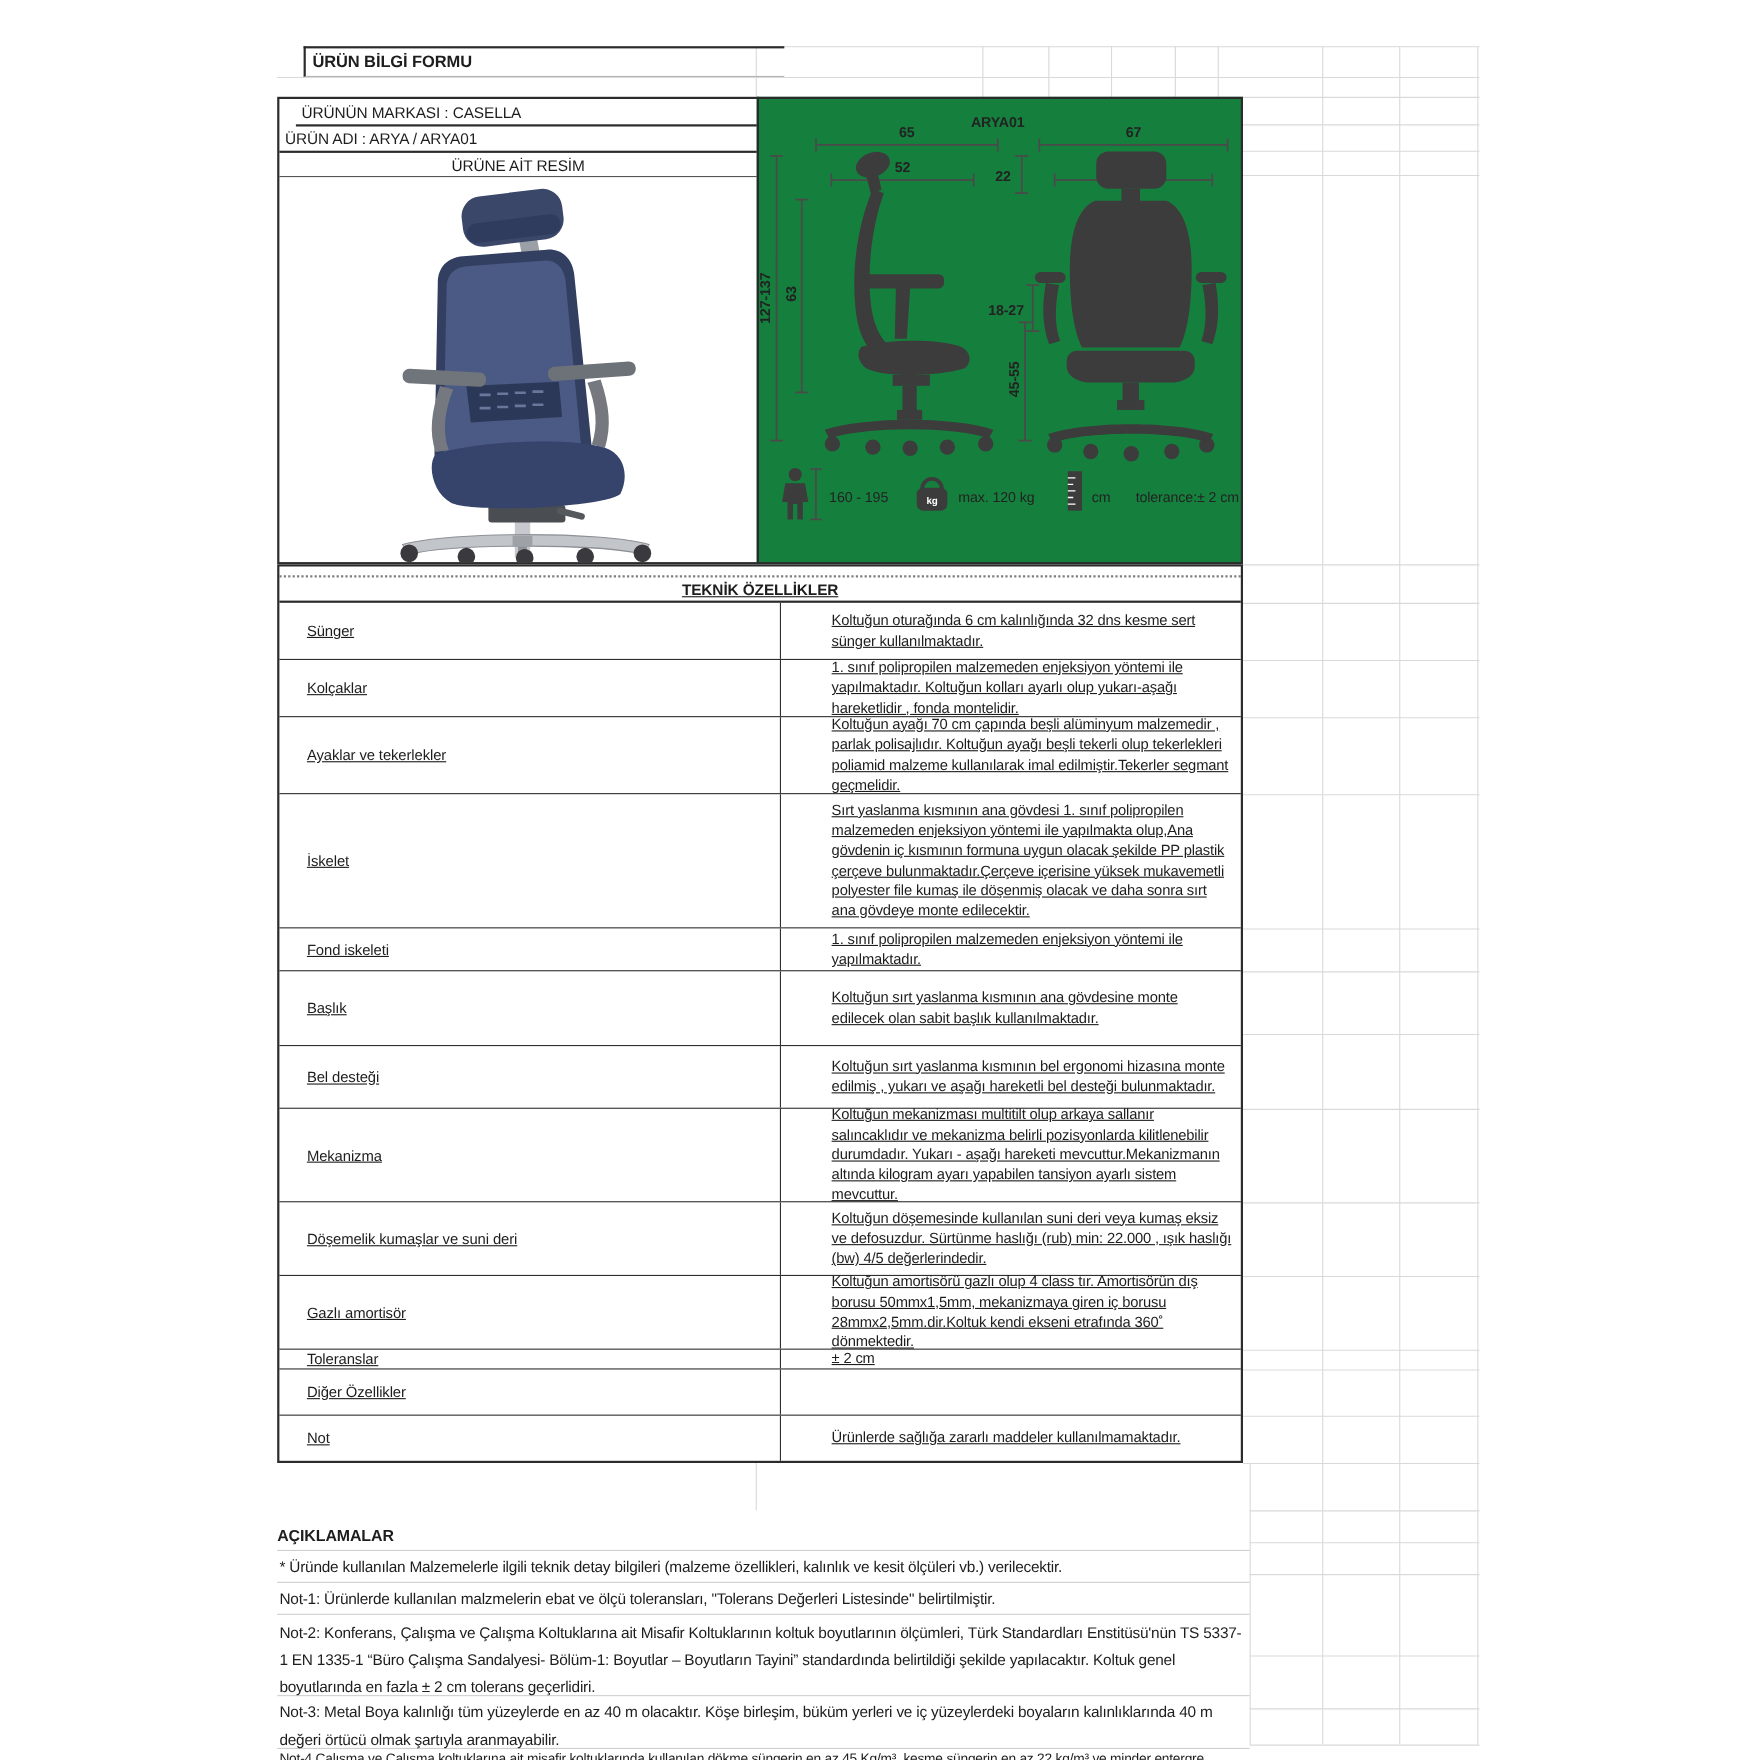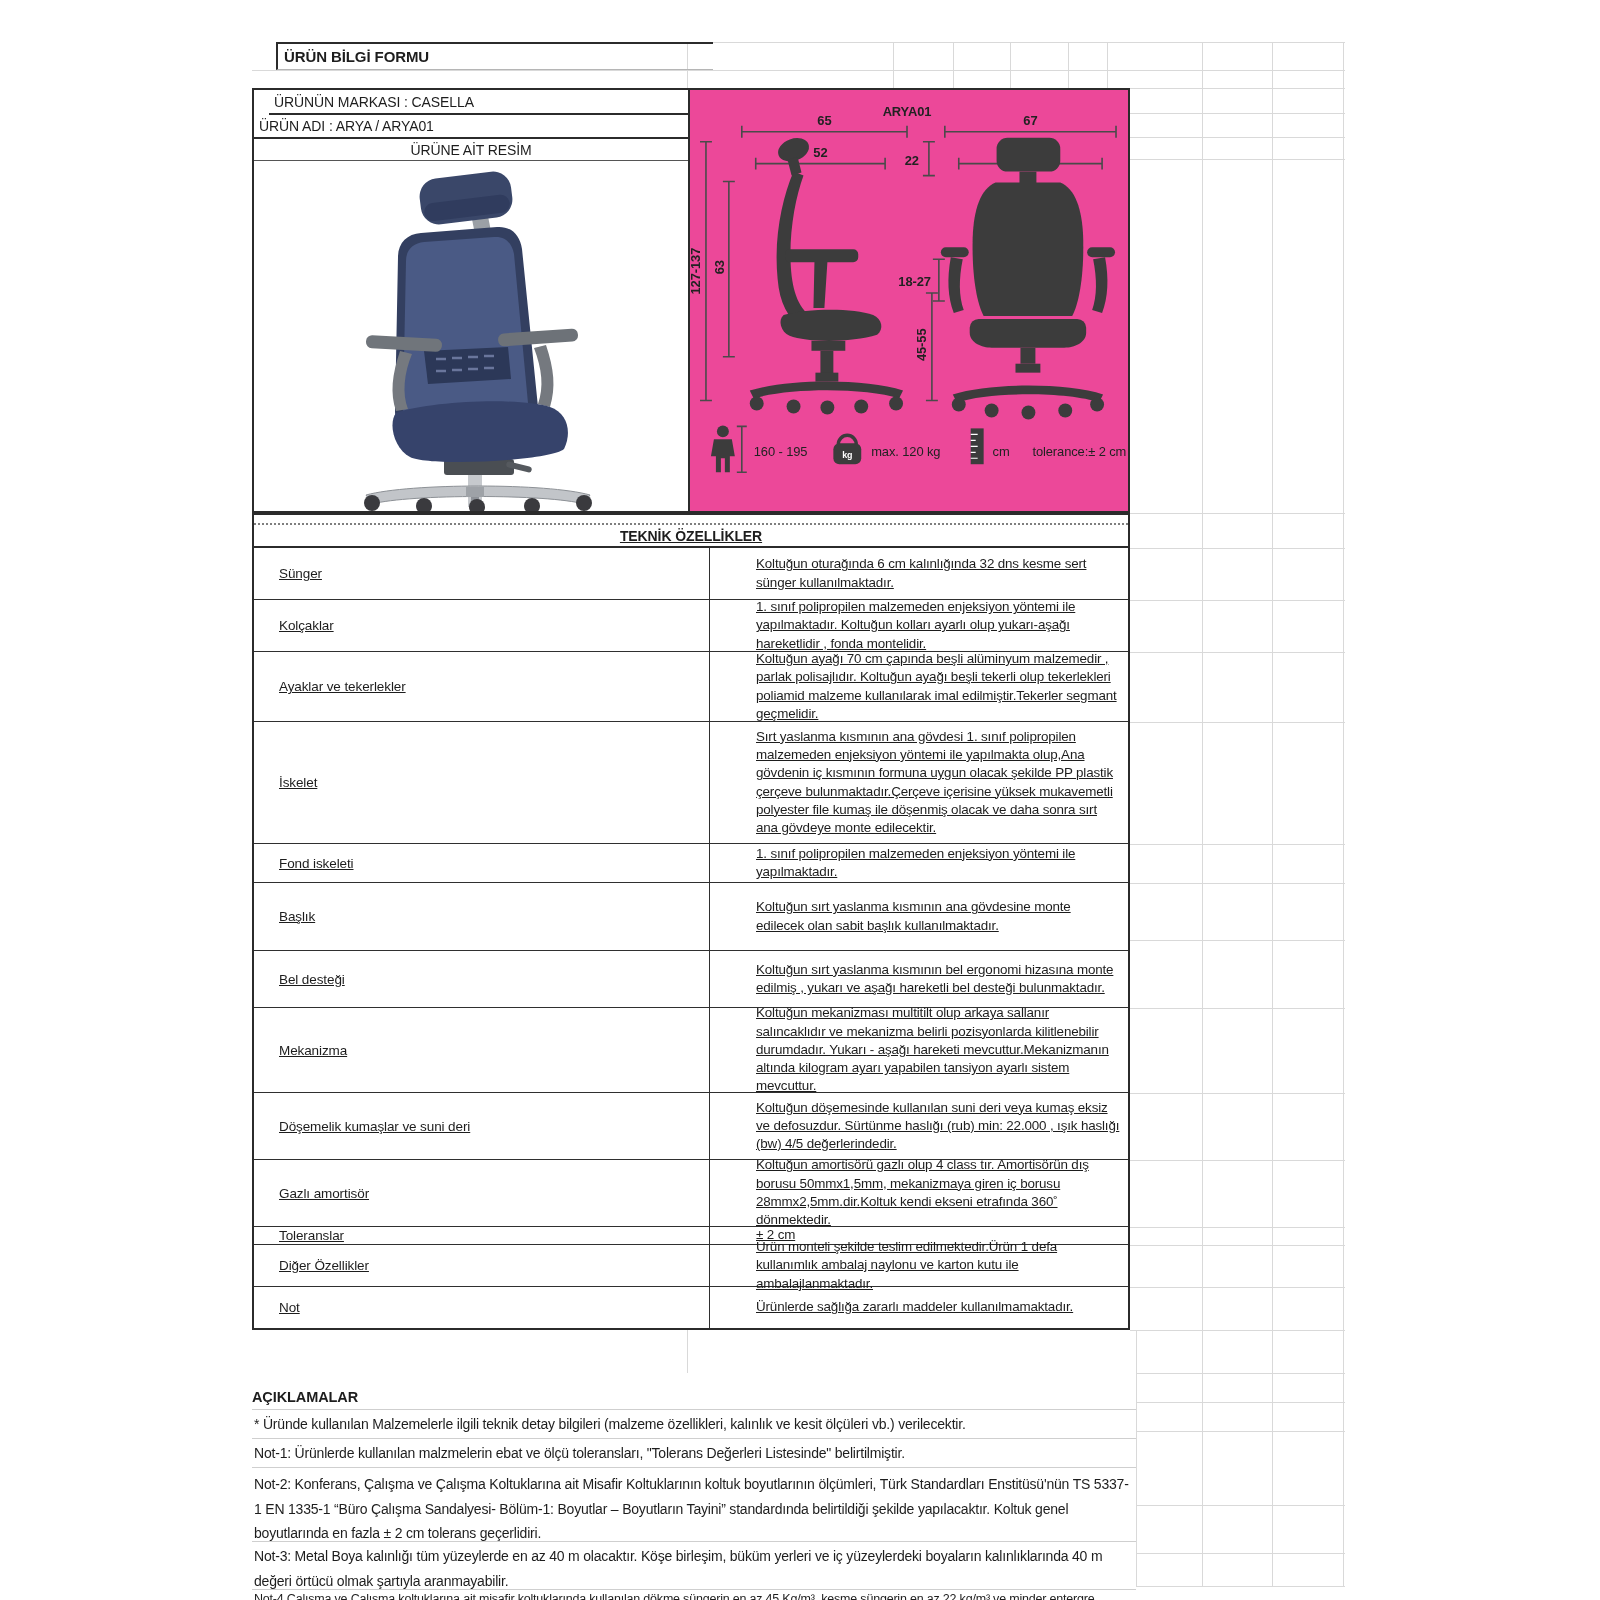--- a/index.html
+++ b/index.html
@@ -15,21 +15,21 @@
 
   
   #product-box{left:252px;top:88px;width:438px;height:425px;border:2px solid #2b2b2b;background:#fff;}
   .p-row{box-sizing:border-box;font-size:14px;padding-left:5px;display:flex;align-items:center;}
   #p-brand{height:25px;border-bottom:2px solid #2b2b2b;margin-left:15px;}
   #p-name{height:24px;border-bottom:2px solid #2b2b2b;}
   #p-imghdr{height:22px;border-bottom:1px solid #555;justify-content:center;padding-left:0;}
   #p-imgarea{position:relative;height:350px;}
 
   
-  #drawing-box{left:688px;top:88px;width:442px;height:425px;border:2px solid #2b2b2b;background:#ec4899;}
+  #drawing-box{left:688px;top:88px;width:442px;height:425px;border:2px solid #2b2b2b;background:#15803d;}
 
   
   #spec{left:252px;top:513px;width:878px;border:2px solid #2b2b2b;background:#fff;text-decoration:underline;}
   #spec-gap{height:10px;border-bottom:2px dotted #7f7f7f;box-sizing:border-box;}
   #spec-header{height:23px;border-bottom:2px solid #2b2b2b;box-sizing:border-box;
                font-weight:bold;font-size:14px;display:flex;align-items:center;justify-content:center;}
   .s-row{display:flex;box-sizing:border-box;border-bottom:1.5px solid #2f2f2f;}
   .s-row:last-child{border-bottom:none;}
   .s-label{width:436px;box-sizing:border-box;border-right:1.5px solid #2f2f2f;
            display:flex;align-items:center;padding-left:5px;font-size:13.5px;margin-left:20px;}
@@ -276,23 +276,20 @@
         </div>
     </div>
     <div class="s-row" style="height:18px">
       <div class="s-label">Toleranslar</div>
       <div class="s-value" style="padding-top:0;padding-bottom:0">
           <span>± 2 cm</span>
         </div>
     </div>
     <div class="s-row" style="height:42px">
       <div class="s-label">Diğer Özellikler</div>
-      <div class="s-value">
-          <span>Ürün monteli şekilde teslim edilmektedir.Ürün 1 defa kullanımlık ambalaj naylonu ve karton kutu ile ambalajlanmaktadır.</span>
-        </div>
     </div>
     <div class="s-row" style="height:41px">
       <div class="s-label">Not</div>
       <div class="s-value">
           <span>Ürünlerde sağlığa zararlı maddeler kullanılmamaktadır.</span>
         </div>
     </div>
   </div>
 
   <div id="notes" class="abs">

